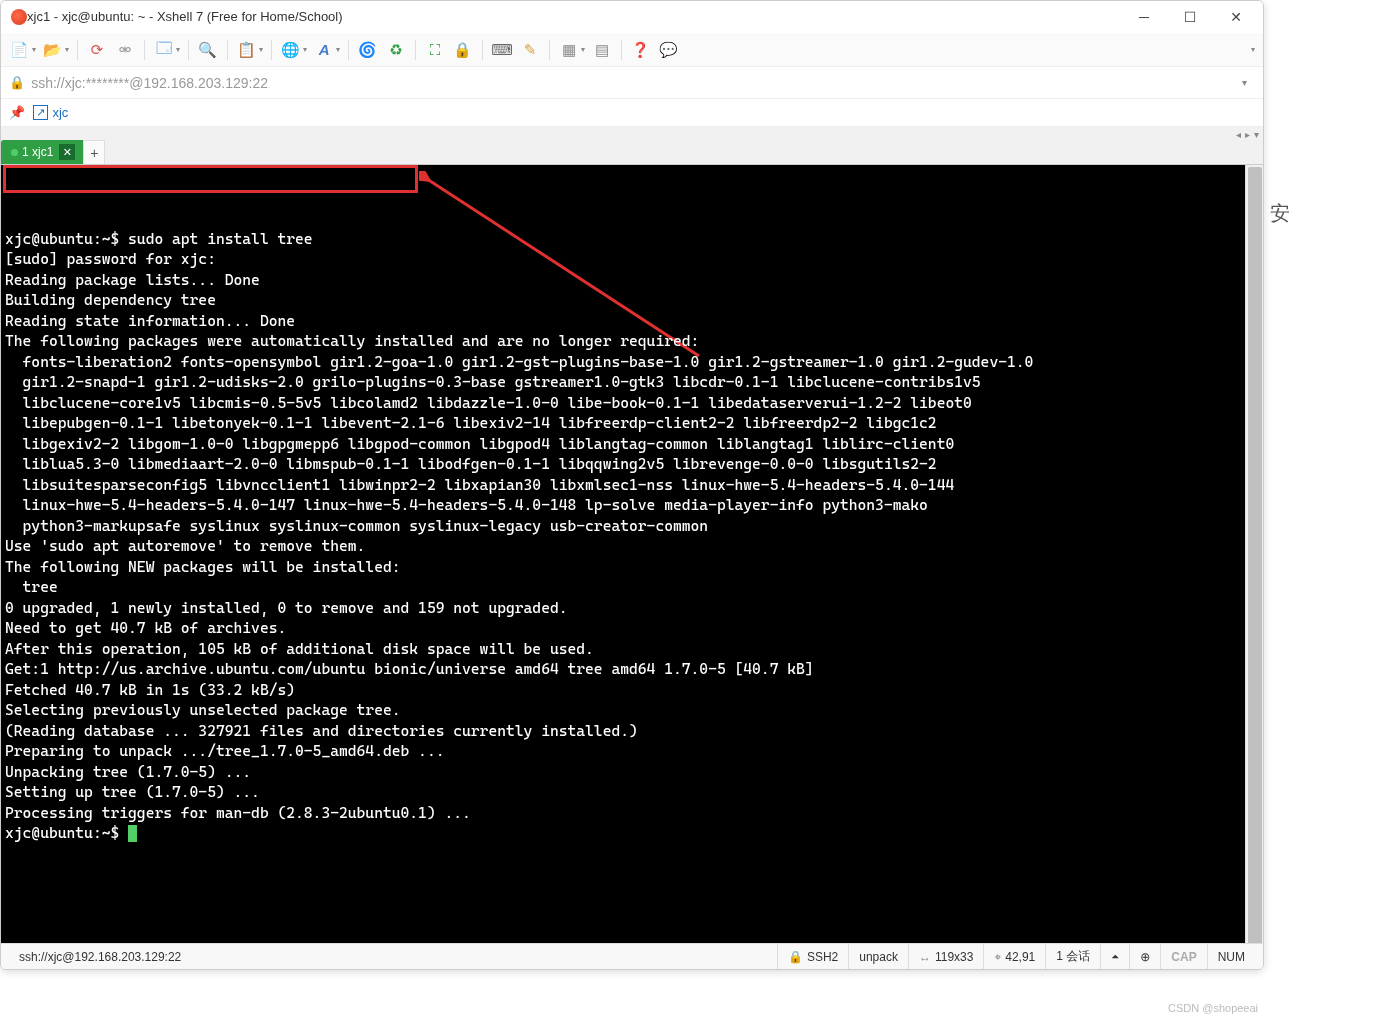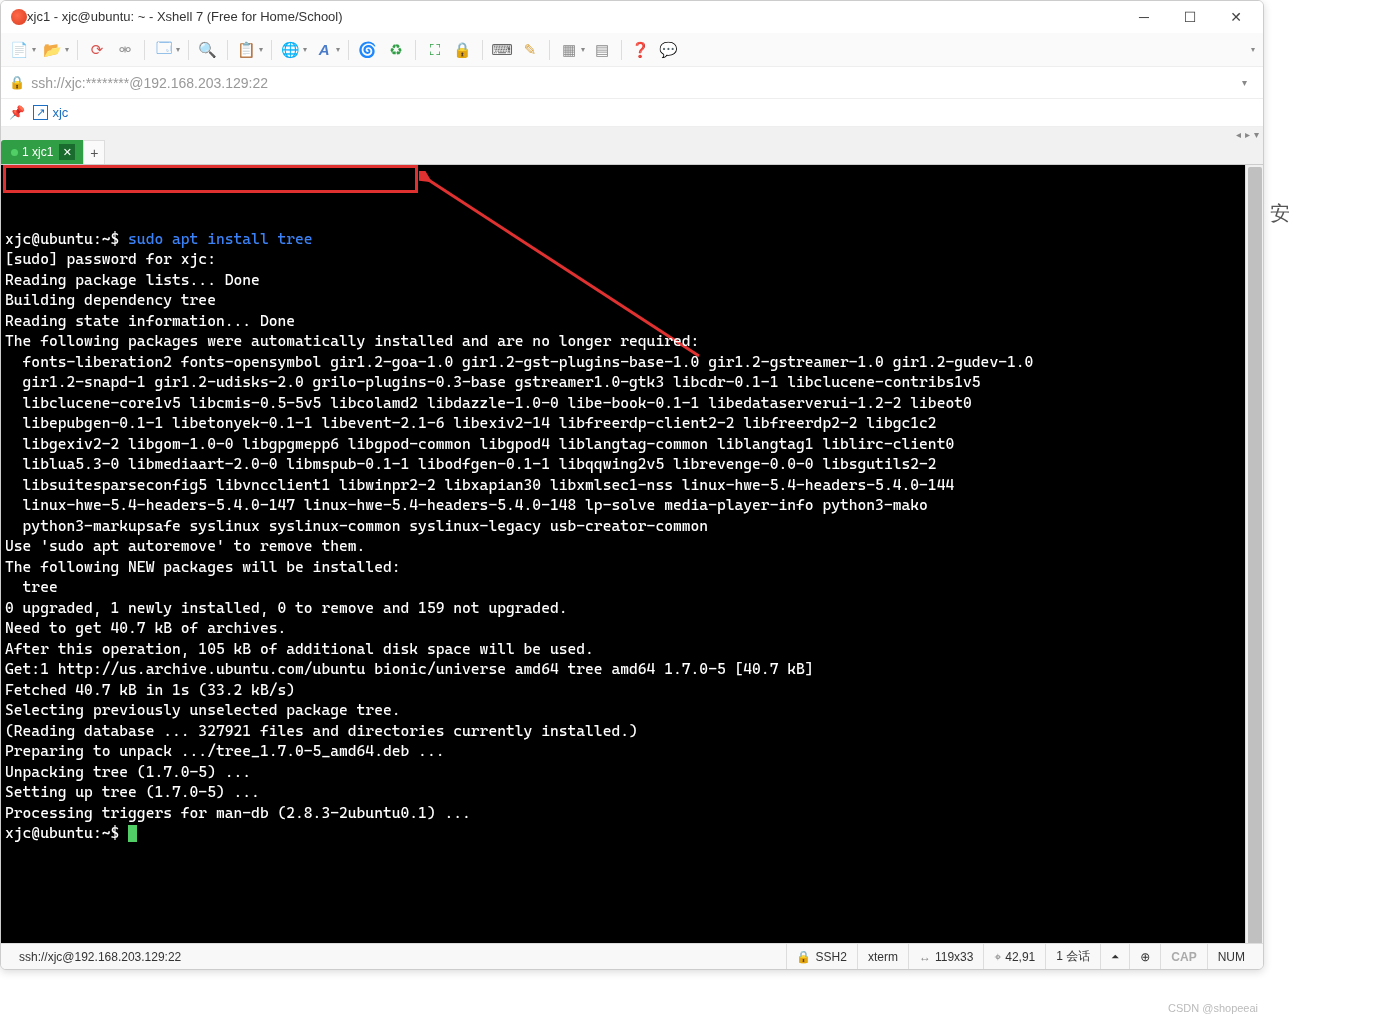--- a/index.html
+++ b/index.html
@@ -29,21 +29,21 @@
   .tab { height: 24px; display: flex; align-items: center; padding: 0 8px 0 10px; font-size: 12px; cursor: pointer; gap: 4px; }
   .tab.active { background: #2f9e44; color: #fff; border-top-left-radius: 3px; }
   .tab-dot { width: 7px; height: 7px; background: #51cf66; border-radius: 50%; }
   .tab-close { width: 16px; height: 16px; display: flex; align-items: center; justify-content: center; background: #1a6b2e; color: #fff; font-size: 11px; margin-left: 2px; }
   .tab-add { height: 24px; width: 22px; display: flex; align-items: center; justify-content: center; background: #fafafa; border: 1px solid #ddd; border-bottom: none; font-size: 14px; color: #555; cursor: pointer; }
   .tab-nav { position: absolute; right: 4px; top: 2px; display: flex; gap: 4px; color: #888; font-size: 10px; }
   .terminal { flex: 1; background: #000; color: #fff; font-family: "Cascadia Mono","Consolas",monospace; font-size: 15px; line-height: 20.5px; padding: 2px 4px; overflow: hidden; white-space: pre; position: relative; }
   .term-highlight { position: absolute; border: 3px solid #e03131; pointer-events: none; }
   .term-arrow { position: absolute; pointer-events: none; }
   .term-prompt-user { color: #fff; text-align: right; }
-  .term-command { color: #3b82f6; }
+  .term-command { color: #ffffff; }
   .term-cursor { display: inline-block; width: 9px; height: 17px; background: #51cf66; vertical-align: text-bottom; }
   .scrollbar { width: 18px; background: #f0f0f0; position: absolute; right: 0; top: 0; bottom: 0; border-left: 1px solid #ddd; }
   .thumb { width: 14px; margin: 2px; background: #c0c0c0; border-radius: 2px; height: 100%; }
   .statusbar { height: 26px; display: flex; align-items: center; padding: 0 8px; background: #f8f8f8; border-top: 1px solid #ddd; font-size: 12px; color: #333; }
   .st-seg { padding: 12px 10px; border-left: 1px solid #ddd; height: 100%; display: flex; align-items: center; }
   .st-seg.first { border-left: none; flex: 0 0 auto; }
   .st-spacer { flex: 1; }
   .st-icon { color: #e8b339; margin-right: 4px; }
   .st-seg.dim { color: #aaa; font-weight: bold; }
   .cut-mark { position: absolute; left: 1270px; top: 200px; font-size: 20px; color: #555; }
@@ -182,21 +182,21 @@
 
   <div class="statusbar">
     <div class="st-seg first">
         <span>ssh://xjc@192.168.203.129:22</span>
       </div>
     <div class="st-spacer"></div>
     <div class="st-seg">
         <span class="st-icon">🔒</span>
         <span>SSH2</span>
       </div>
-    <div class="st-seg">xterm</div>
+    <div class="st-seg">unpack</div>
     <div class="st-seg">
         <span style="color:#888;margin-right:4px">↔</span>
         <span>119x33</span>
       </div>
     <div class="st-seg">
         <span style="color:#888;margin-right:4px">⌖</span>
         <span>42,91</span>
       </div>
     <div class="st-seg">1 会话</div>
     <div class="st-seg" style="font-size:10px">⏶</div>

